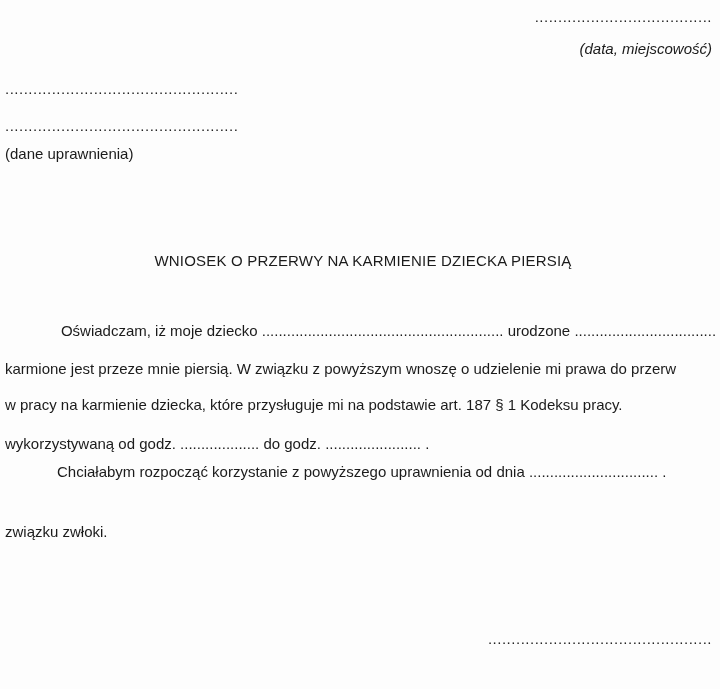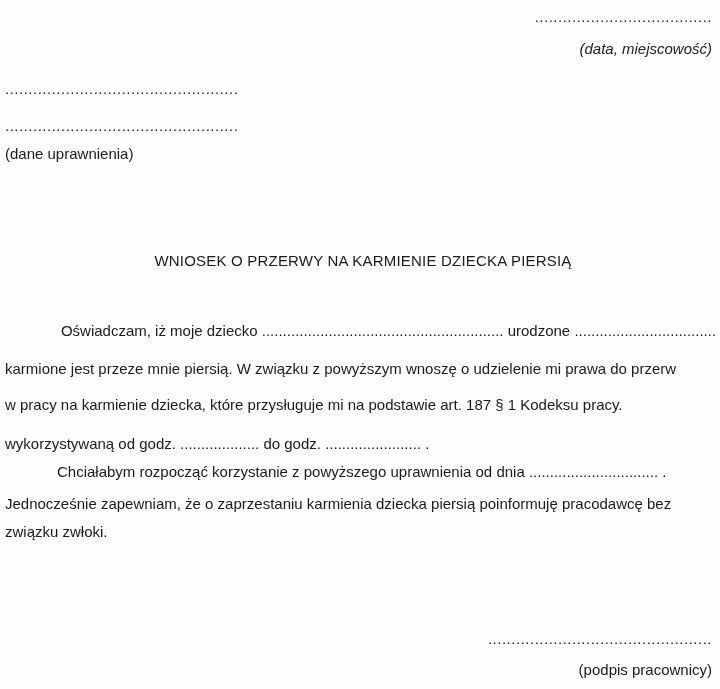--- a/index.html
+++ b/index.html
@@ -59,19 +59,17 @@
   <div class="abs left dots" style="top: 117px;">..................................................</div>
   <div class="abs left" style="top: 145px;">(dane uprawnienia)</div>
 
   <div class="doc-title">WNIOSEK O PRZERWY NA KARMIENIE DZIECKA PIERSIĄ</div>
 
   <div class="body-line indent" style="top: 322px; text-align: center;">Oświadczam, iż moje dziecko .......................................................... urodzone ..................................</div>
   <div class="body-line" style="top: 360px;">karmione jest przeze mnie piersią. W związku z powyższym wnoszę o udzielenie mi prawa do przerw</div>
   <div class="body-line" style="top: 396px;">w pracy na karmienie dziecka, które przysługuje mi na podstawie art. 187 § 1 Kodeksu pracy.</div>
   <div class="body-line indent" style="top: 463px;">Chciałabym rozpocząć korzystanie z powyższego uprawnienia od dnia ............................... .</div>
   <div class="body-line" style="top: 435px;">wykorzystywaną od godz. ................... do godz. ....................... .</div>
-  <div class="body-line" style="top: 495px;">Jednocześnie zapewniam, że o zaprzestaniu karmienia dziecka piersią poinformuję pracodawcę bez</div>
   <div class="body-line" style="top: 523px;">związku zwłoki.</div>
 
   <div class="abs right dots" style="top: 630px;">................................................</div>
-  <div class="abs right" style="top: 661px;">(podpis pracownicy)</div>
 
 </div>
 
 </body></html>

